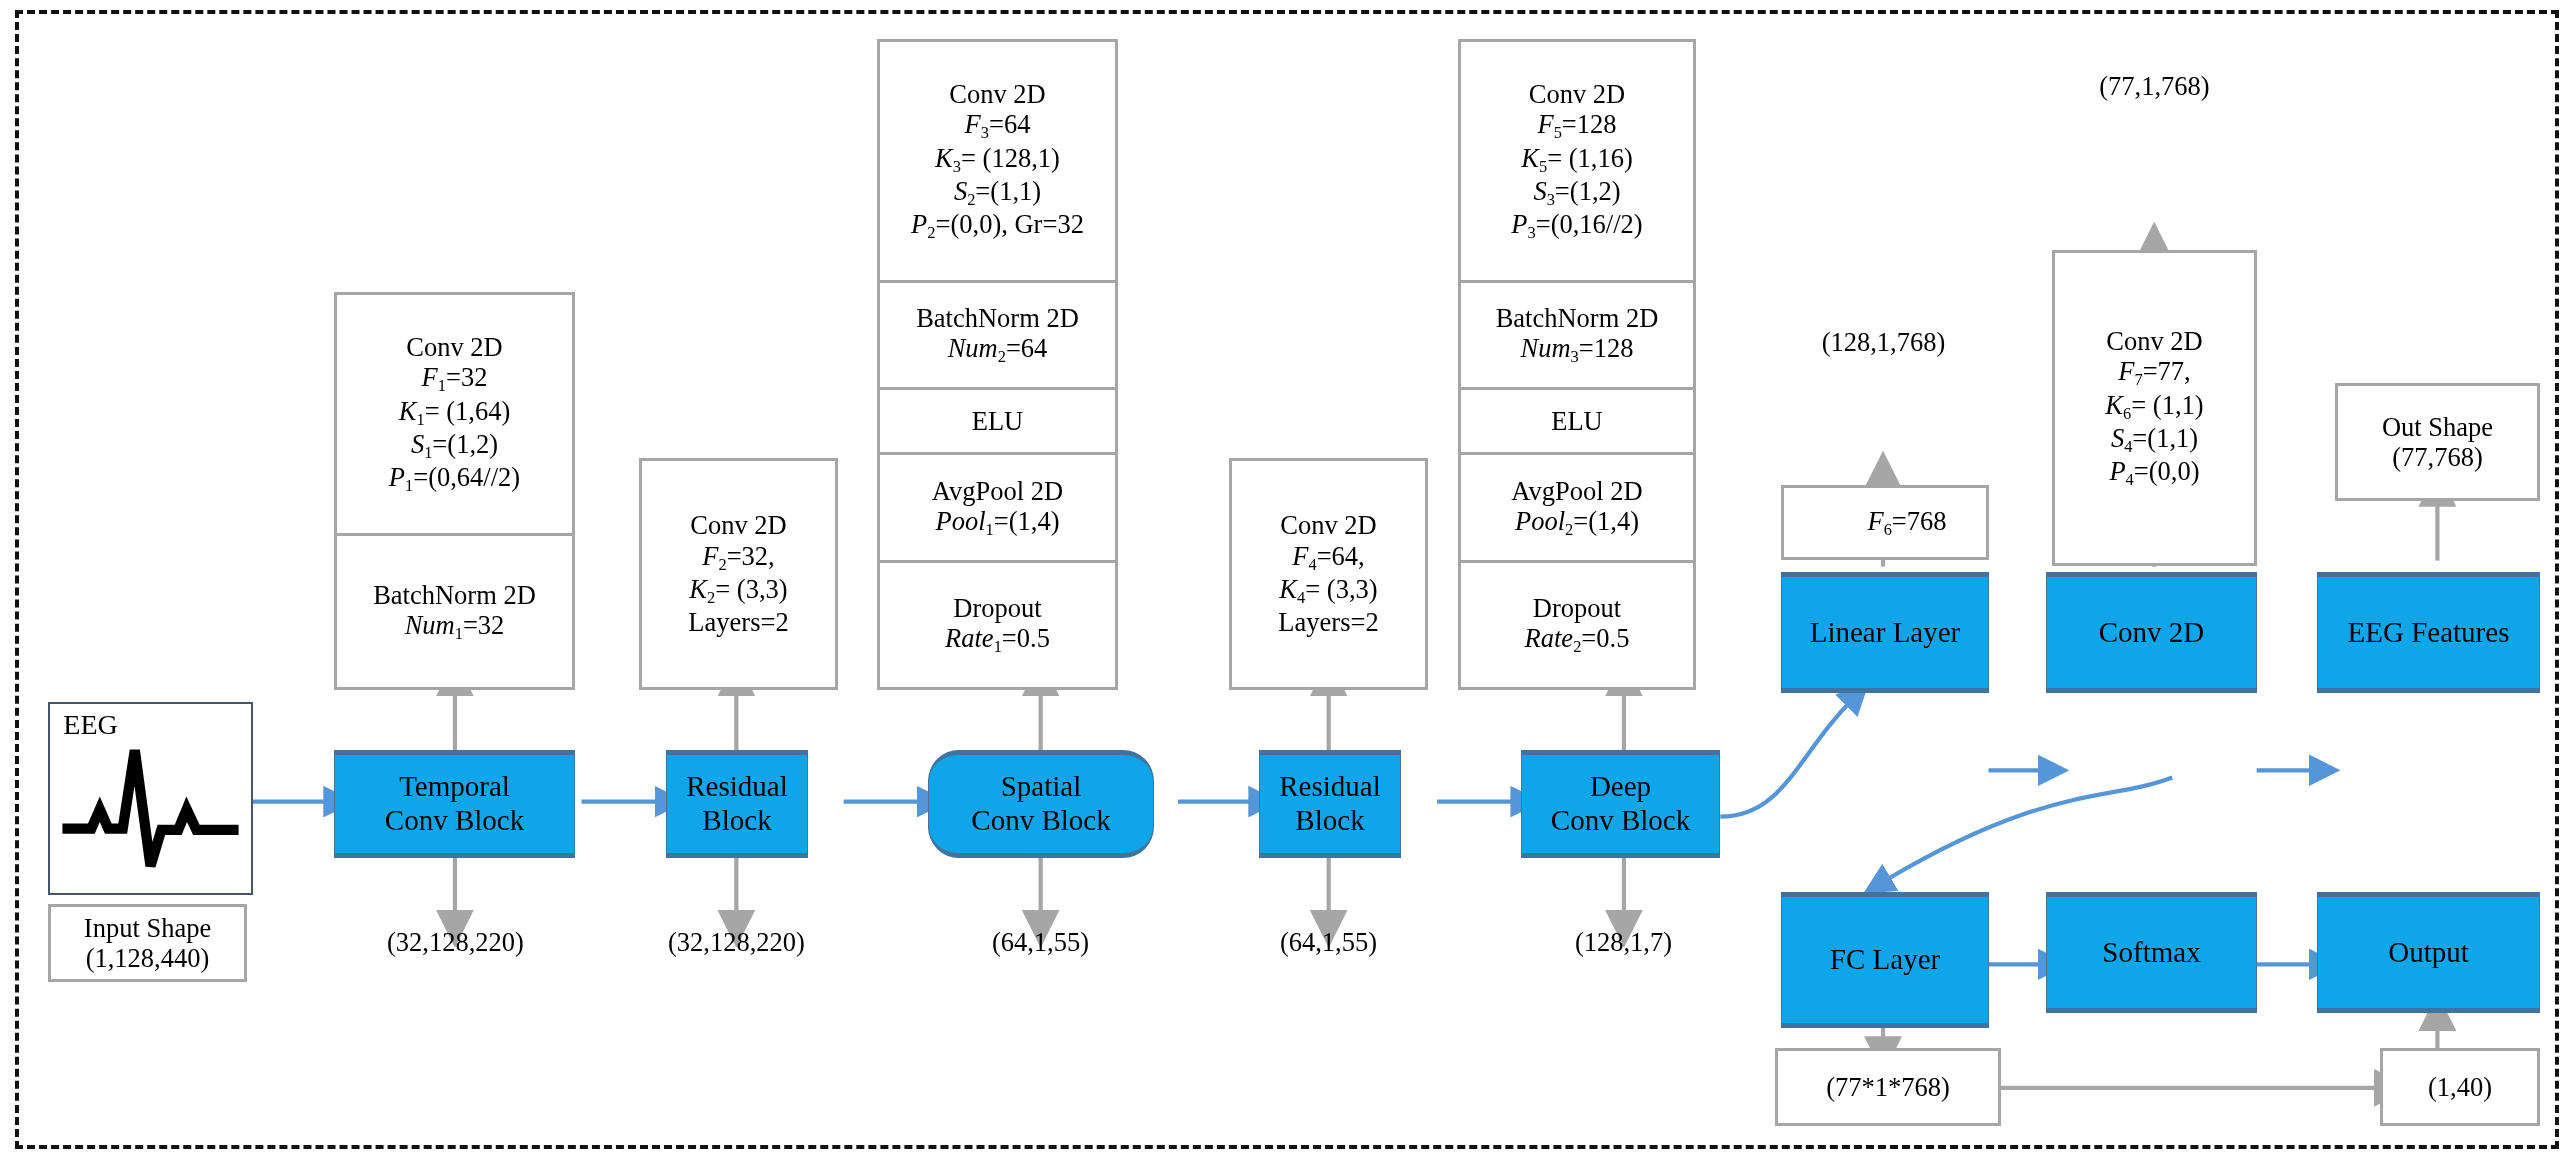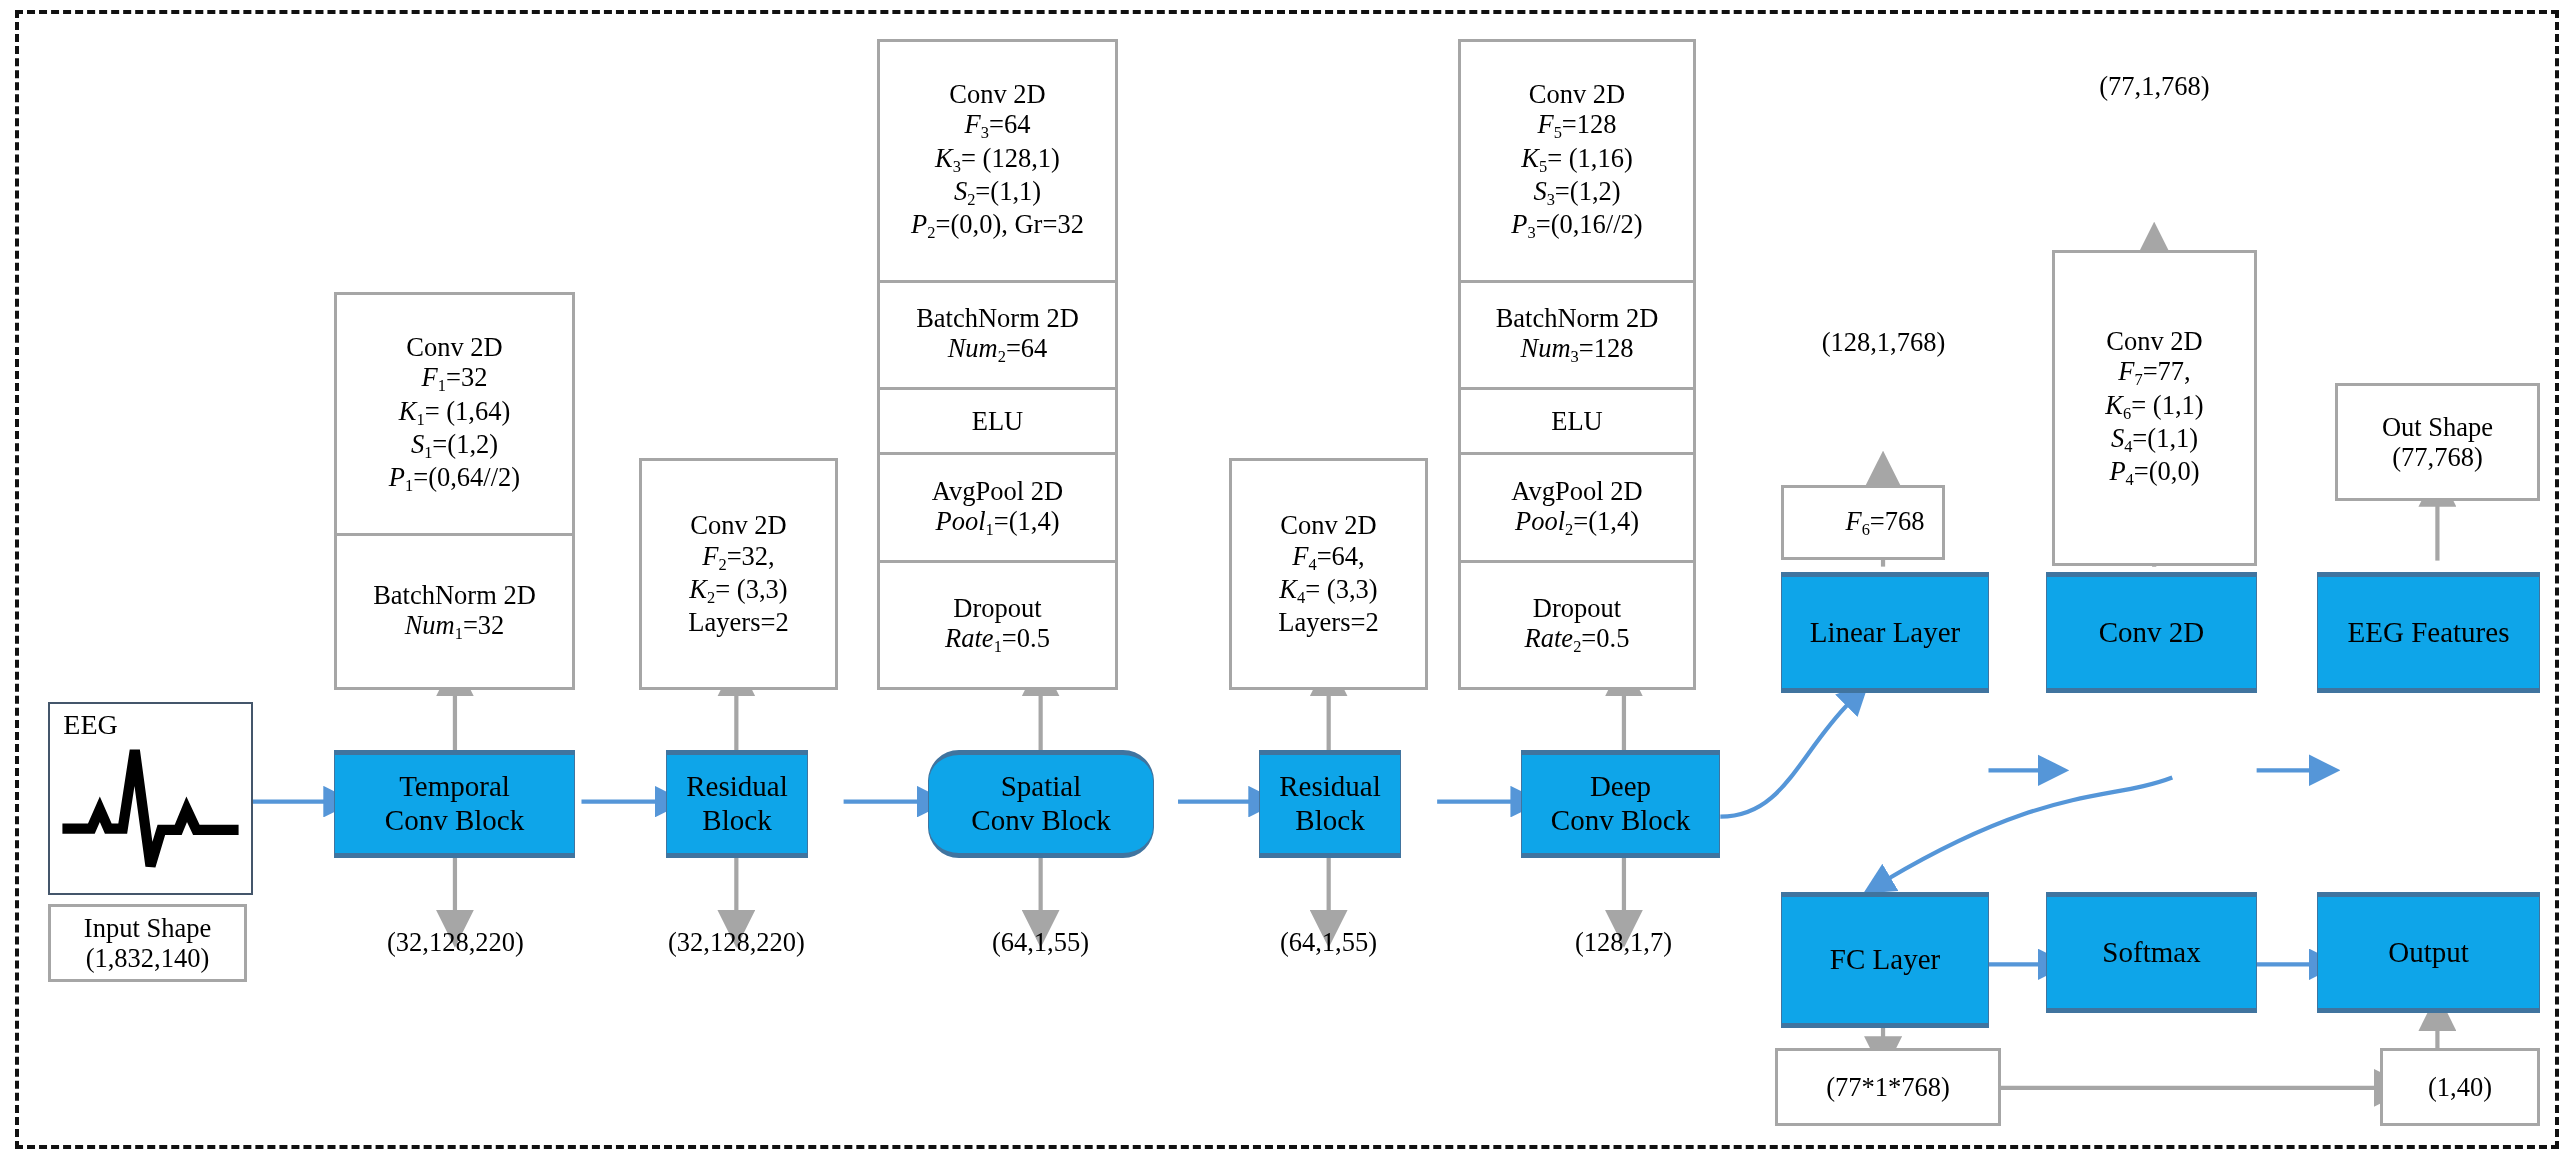--- a/index.html
+++ b/index.html
@@ -103,21 +103,21 @@
 
   <div class="box" style="left:48px;top:702px;width:205px;height:193px;border:2.4px solid #44566b;background:#fff;">
     <div style="position:absolute;left:13.3px;top:4.8px;font-size:28px;">EEG</div>
     <svg width="181" height="139" viewBox="0 0 300 230" style="margin-top:17px;">
       <polyline points="4,150 52,150 66,118 80,150 104,150 124,20 150,212 168,152 196,152 210,118 226,152 296,152" fill="none" stroke="#000" stroke-width="17" stroke-linejoin="miter" stroke-linecap="butt"></polyline>
     </svg>
   </div>
 
   <div class="box spec" style="left:48px;top:904px;width:199px;height:78px;font-size:26.5px;">
     <div>Input Shape</div>
-    <div>(1,832,140)</div>
+    <div>(1,128,440)</div>
   </div>
 
   <div class="speccol" style="left:334px;top:292px;width:241px;height:398px;">
     <div class="specsec" style="height:241px;font-size:26.5px;padding:3.6px 0;">
       <div>Conv 2D</div>
       <div><span class="ital">F</span><sub>1</sub>=32</div>
       <div><span class="ital">K</span><sub>1</sub>= (1,64)</div>
       <div><span class="ital">S</span><sub>1</sub>=(1,2)</div>
       <div><span class="ital">P</span><sub>1</sub>=(0,64//2)</div>
     </div>
@@ -212,21 +212,21 @@
     <div>Conv Block</div>
   </div>
 
   <div class="lbl" style="left:353px;top:928px;width:205px;font-size:26.5px;">(32,128,220)</div>
   <div class="lbl" style="left:634px;top:928px;width:205px;font-size:26.5px;">(32,128,220)</div>
   <div class="lbl" style="left:938px;top:928px;width:205px;font-size:26.5px;">(64,1,55)</div>
   <div class="lbl" style="left:1226px;top:928px;width:205px;font-size:26.5px;">(64,1,55)</div>
   <div class="lbl" style="left:1521px;top:928px;width:205px;font-size:26.5px;">(128,1,7)</div>
 
   <div class="lbl" style="left:1781px;top:328px;width:205px;font-size:26.5px;">(128,1,768)</div>
-  <div class="box spec" style="left:1781px;top:485px;width:164px;height:75px;font-size:26.5px;padding-left:44px;">
+  <div class="box spec" style="left:1781px;top:485px;width:208px;height:75px;font-size:26.5px;padding-left:44px;">
     <div><span class="ital">F</span><sub>6</sub>=768</div>
   </div>
 
   <div class="lbl" style="left:2052px;top:72px;width:205px;font-size:26.5px;">(77,1,768)</div>
   <div class="box spec" style="left:2052px;top:250px;width:205px;height:316px;font-size:26.5px;">
     <div>Conv 2D</div>
     <div><span class="ital">F</span><sub>7</sub>=77,</div>
     <div><span class="ital">K</span><sub>6</sub>= (1,1)</div>
     <div><span class="ital">S</span><sub>4</sub>=(1,1)</div>
     <div><span class="ital">P</span><sub>4</sub>=(0,0)</div>

